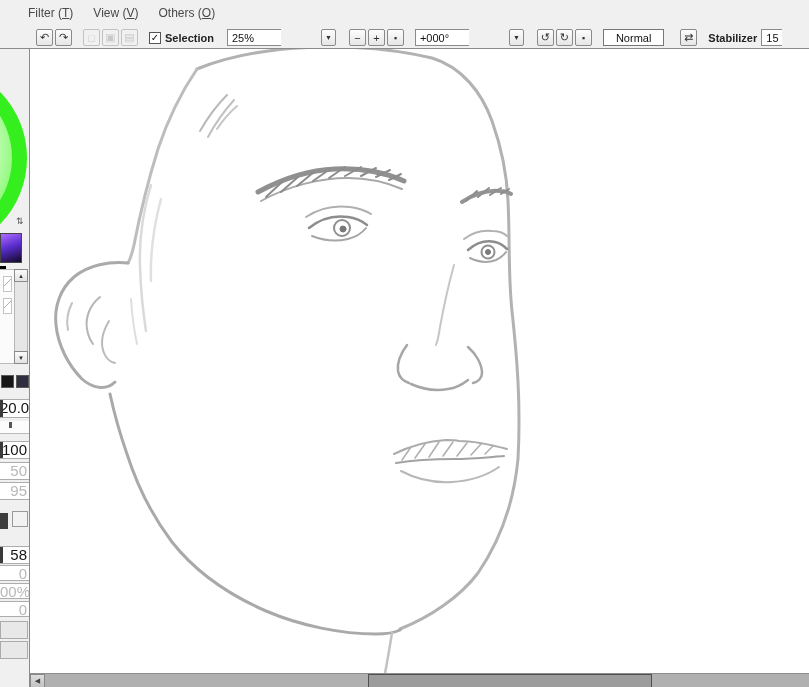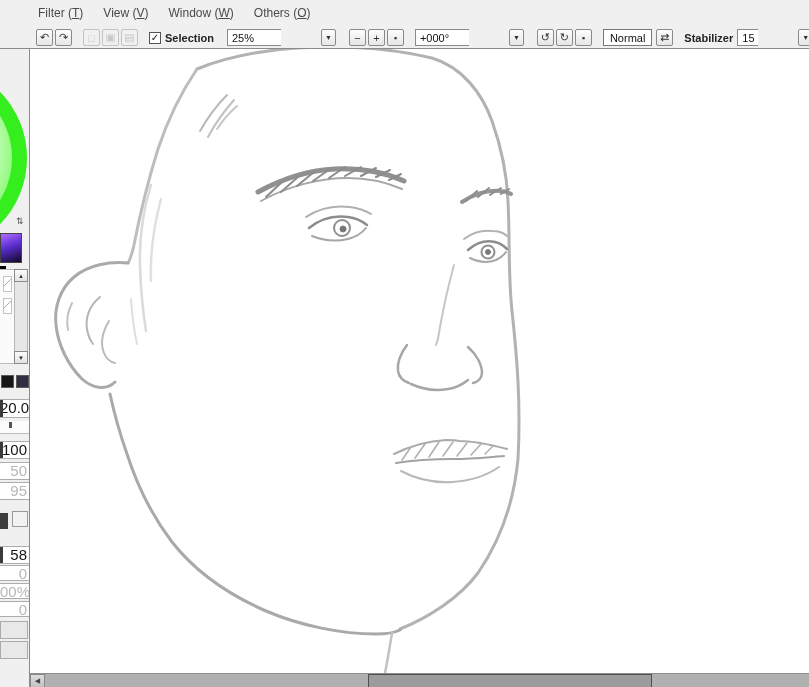--- a/index.html
+++ b/index.html
@@ -1,20 +1,20 @@
 <!DOCTYPE html>
 <html><head>
 <meta charset="utf-8">
 <style>
   * { margin:0; padding:0; box-sizing:border-box; }
   html,body { width:809px; height:687px; overflow:hidden; background:#f0f0f0;
               font-family:"Liberation Sans", sans-serif; }
 
   
-  .menubar { height:27px; display:flex; align-items:flex-start; padding-left:28px; background:#f0f0f0; }
+  .menubar { height:27px; display:flex; align-items:flex-start; padding-left:18px; background:#f0f0f0; }
   .menu-item { font-size:12px; color:#4a4a4a; padding:0 10px; height:27px; line-height:27px; cursor:default; }
   .menu-item u { text-decoration:underline; }
 
   
   .toolbar { height:21px; display:flex; align-items:center; padding-left:36px; background:#f0f0f0; }
   .tb-btn { width:17px; height:17px; margin-right:2px; border:1px solid #8a8a8a; border-radius:2px;
             background:linear-gradient(#fdfdfd,#e6e6e6); display:flex; align-items:center; justify-content:center;
             font-size:11px; color:#2f2f2f; flex:0 0 auto; }
   .tb-btn.small-ico { font-size:9px; }
   .tb-btn.disabled { color:#c8c8c8; border-color:#c2c2c2; background:#f1f1f1; }
@@ -23,21 +23,21 @@
               justify-content:center; font-size:10px; color:#111; margin-right:4px; flex:0 0 auto; }
   .tb-label { font-size:11px; color:#222; margin-right:4px; white-space:nowrap;font-weight:bold; }
   .combo { display:flex; flex:0 0 auto; margin-right:4px;gap:40px; }
   .combo-value { height:17px; background:#fff; border:1px solid #8a8a8a; border-right:none; font-size:11px;
                  color:#111; display:flex; align-items:center; padding:0 4px; }
   .combo-value.w54 { width:54px; } .combo-value.w20 { width:21px; }
   .combo-arrow { width:15px; height:17px; border:1px solid #8a8a8a; border-radius:2px;
                  background:linear-gradient(#fdfdfd,#e6e6e6); display:flex; align-items:center; justify-content:center;
                  font-size:7px; color:#333; }
   .normal-btn { height:17px; border:1px solid #777; background:#fff; font-size:11px; color:#111;
-                padding:0 6px; display:flex; align-items:center; margin-right:4px; flex:0 0 auto; }
+                padding:0 12px; display:flex; align-items:center; margin-right:16px; flex:0 0 auto; }
 
   
   .main { position:absolute; top:48px; left:0; width:809px; height:639px; border-top:1px solid #8b8b8b; }
 
   
   .sidebar { position:absolute; left:0; top:0; width:30px; height:639px; background:#f0f0f0;
              border-right:1px solid #8b8b8b; overflow:hidden; }
   .wheel { position:absolute; left:-163px; top:14px; width:190px; height:190px; border-radius:50%;
            border:15px solid #35ee1e;
            background:radial-gradient(circle at 38% 45%, #ffffff 28%, #d9ffd2 55%, #8cf977 78%, #49f22e 100%); }
@@ -82,21 +82,20 @@
                    border:1px solid #4f4f4f; }
 </style>
 </head>
 <body>
 
 <div>
 
   <nav class="menubar">
       <div class="menu-item">Filter (<u>T</u>)</div>
       <div class="menu-item">View (<u>V</u>)</div>
-      <div class="menu-item">Window (<u>W</u>)</div>
       <div class="menu-item">Others (<u>O</u>)</div>
     </nav>
 
   <div class="toolbar">
     <div class="tb-btn">↶</div>
     <div class="tb-btn">↷</div>
     <div class="tb-gap"></div>
     <div class="tb-btn disabled">□</div>
     <div class="tb-btn disabled">▣</div>
     <div class="tb-btn disabled">▤</div>

